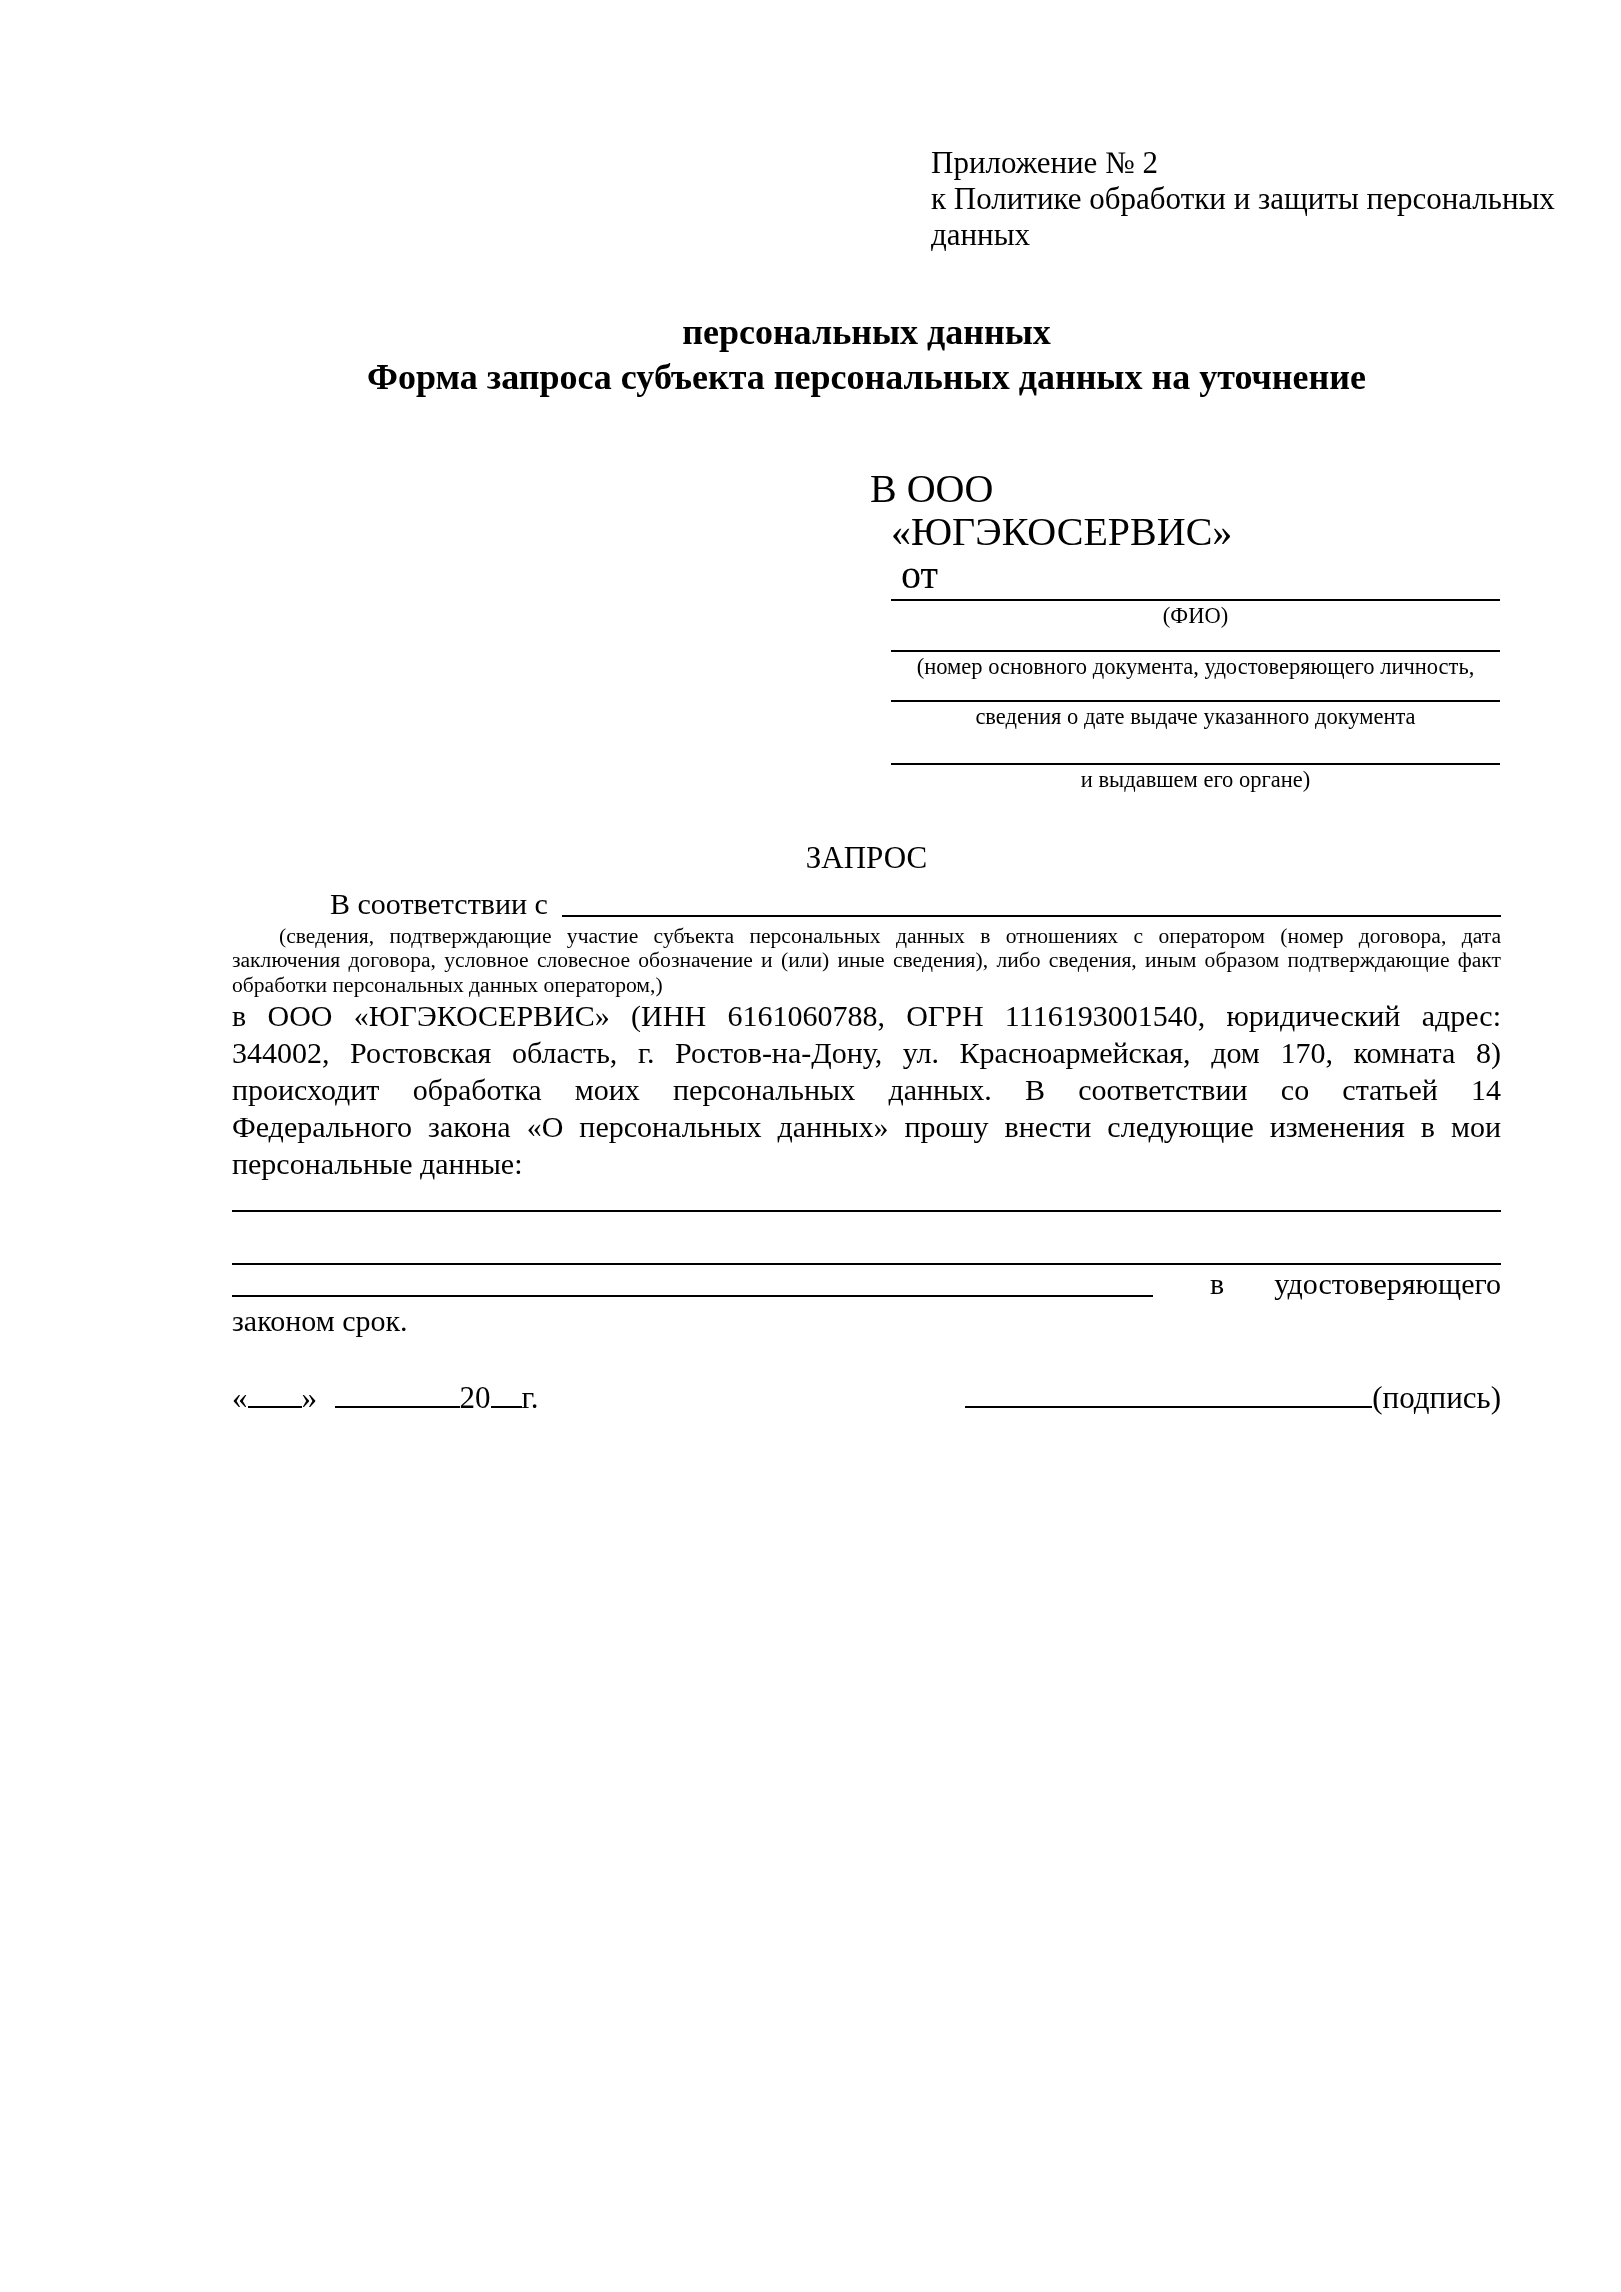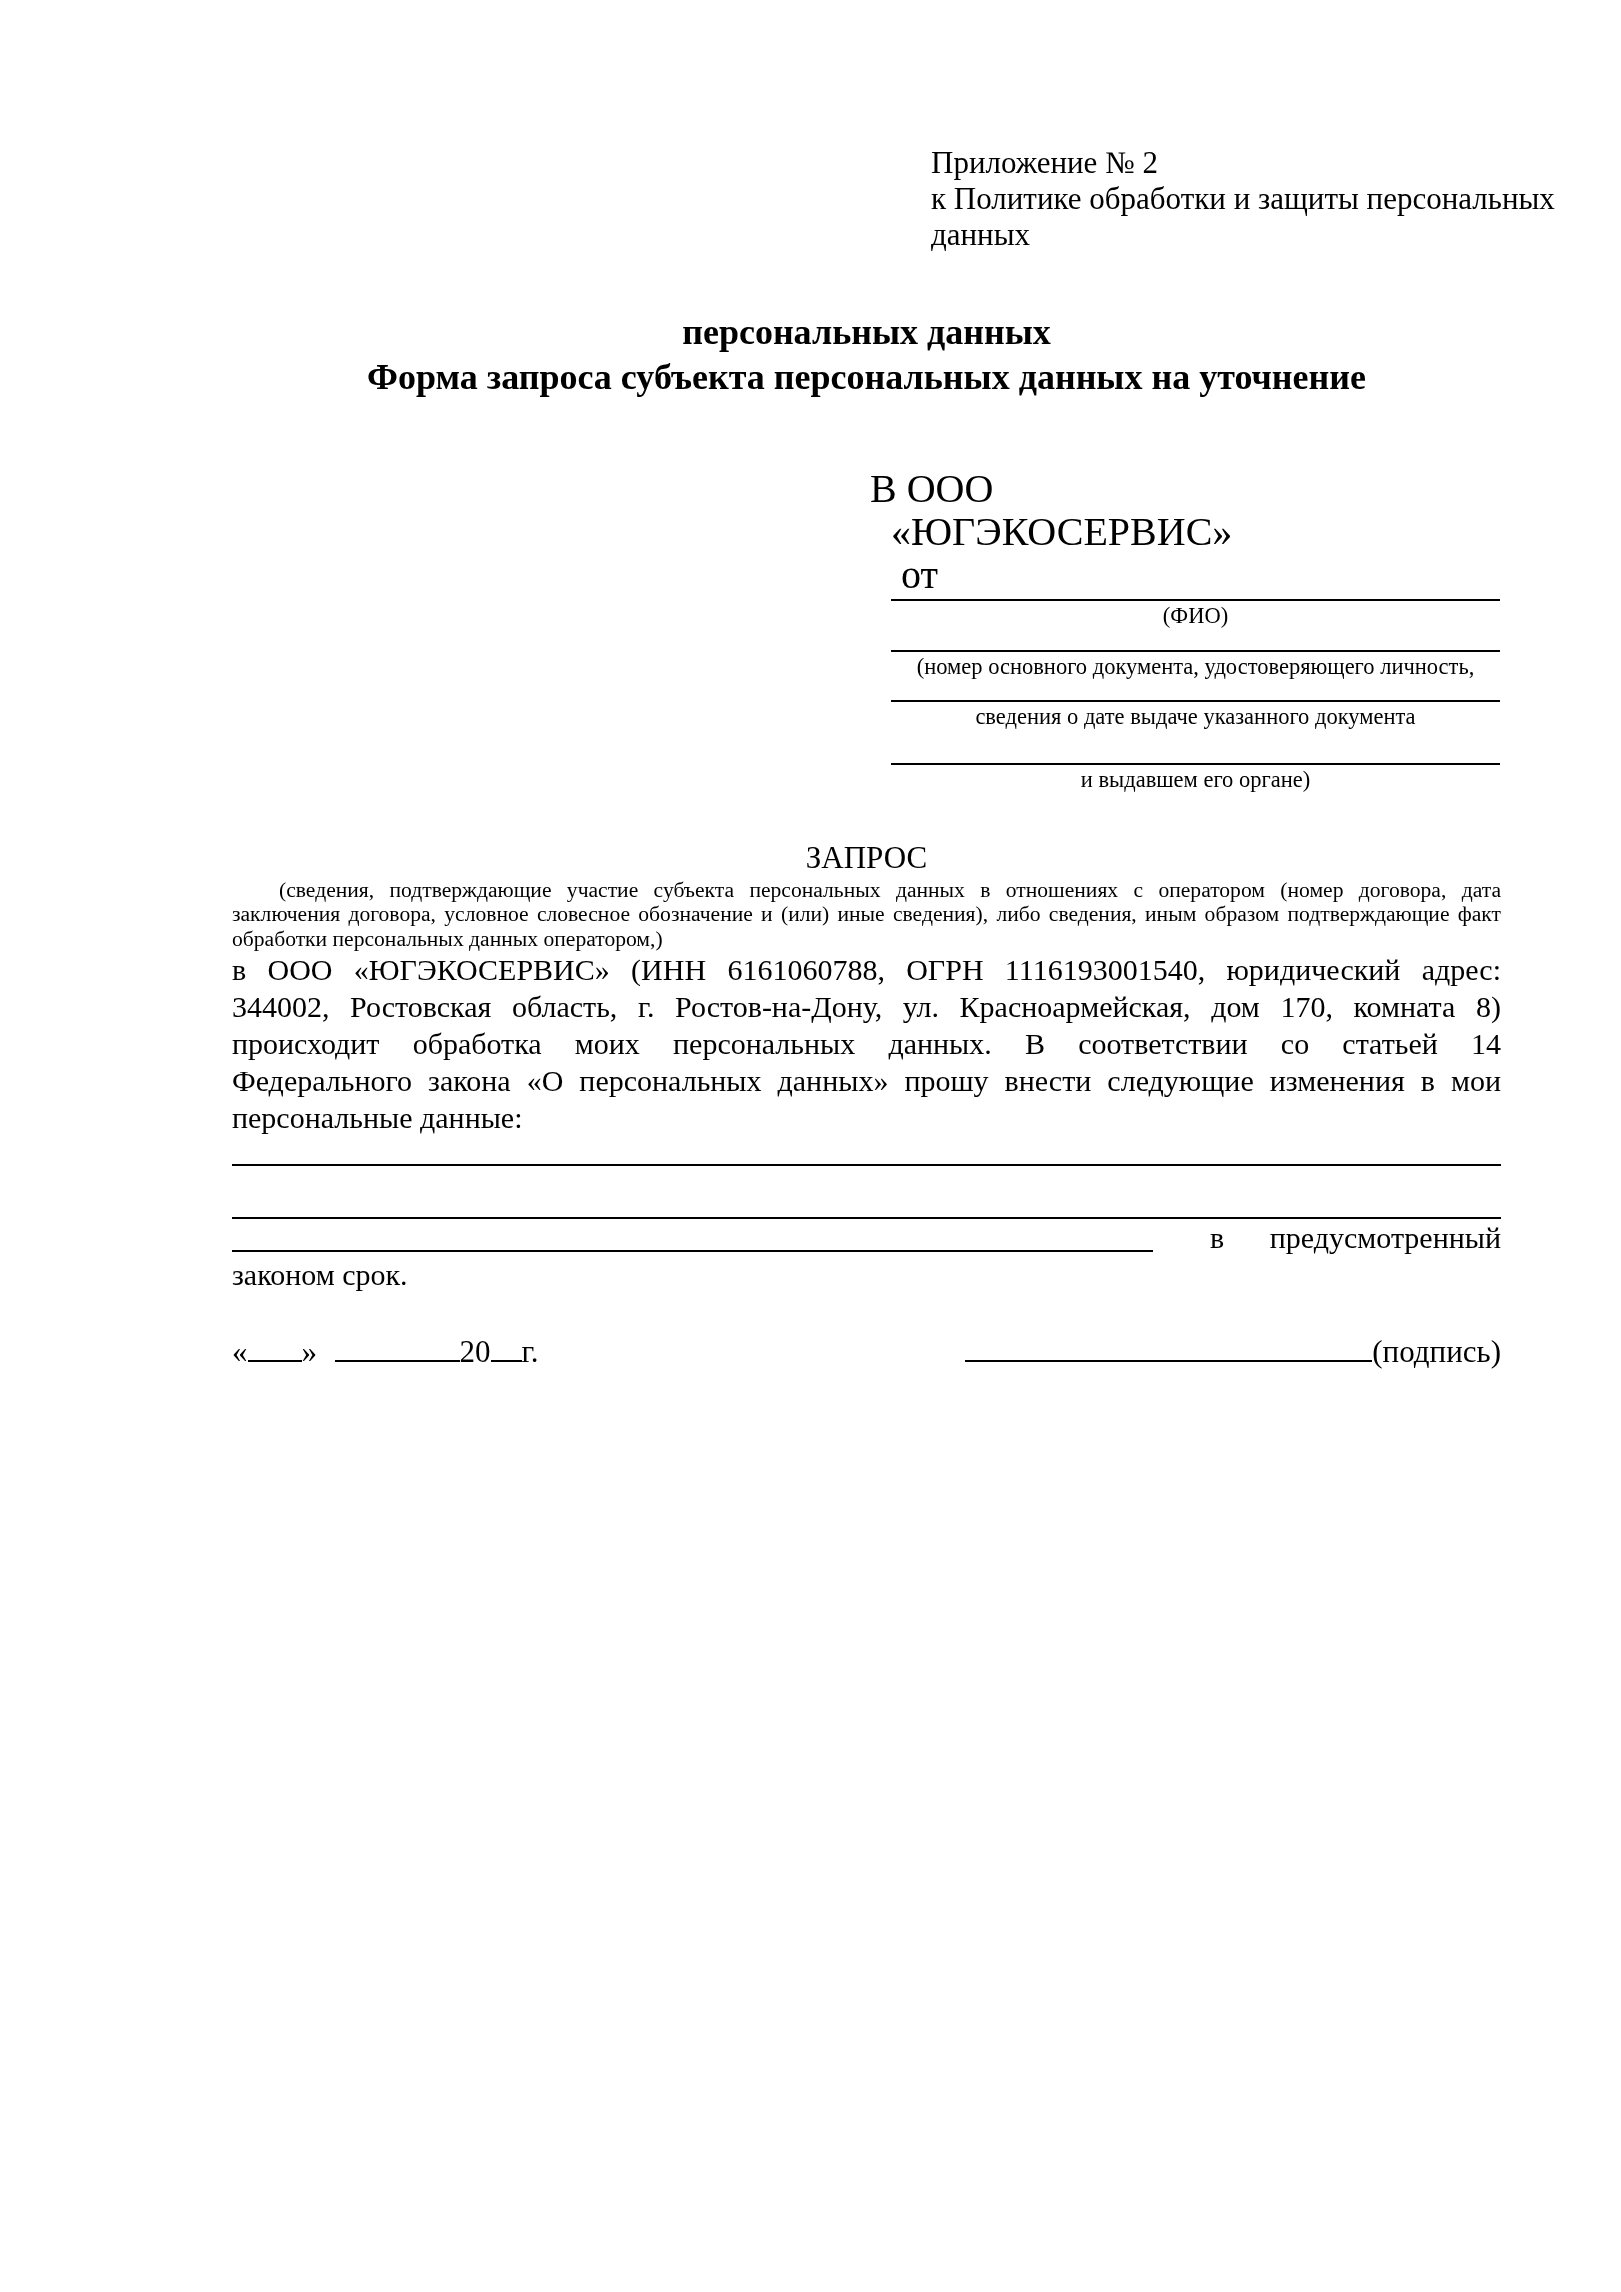--- a/index.html
+++ b/index.html
@@ -123,20 +123,24 @@
         <div class="field-caption">сведения о дате выдаче указанного документа</div>
       </div>
       <div class="unit">
         <div class="field-blank"></div>
         <div class="field-caption">и выдавшем его органе)</div>
       </div>
     </div>
 
     <div class="req-heading">ЗАПРОС</div>
 
+    <div class="intro-row">
+      <span class="lead">В соответствии с</span>
+      <span class="intro-blank"></span>
+    </div>
 
     <div class="footnote">
       <div class="fl first">(сведения, подтверждающие участие субъекта персональных данных в отношениях с оператором (номер договора, дата</div>
       <div class="fl">заключения договора, условное словесное обозначение и (или) иные сведения), либо сведения, иным образом подтверждающие факт</div>
       <div class="fl last">обработки персональных данных оператором,)</div>
     </div>
 
     <div class="bodytext">
       <div class="bl">в ООО «ЮГЭКОСЕРВИС» (ИНН 6161060788, ОГРН 1116193001540, юридический адрес:</div>
       <div class="bl">344002, Ростовская область, г. Ростов-на-Дону, ул. Красноармейская, дом 170, комната 8)</div>
@@ -145,21 +149,21 @@
       <div class="bl last">персональные данные:</div>
     </div>
 
     <div class="changes-blank"></div>
     <div class="changes-blank second"></div>
 
     <div class="answer">
       <div class="a2">
         <span class="address-blank"></span>
         <span class="w1">в</span>
-        <span class="w2">предусмотренный</span>
+        <span class="w2">удостоверяющего</span>
       </div>
       <div class="a3">законом срок.</div>
     </div>
 
     <div class="footer-row">
       <span class="date-part">
         <span>«</span><span class="uline day-blank"></span><span>»</span><span class="uline month-blank"></span><span>20</span><span class="uline year-blank"></span><span>г.</span>
       </span>
       <span class="sig-part">
         <span class="uline sig-blank"></span><span>(подпись)</span>

